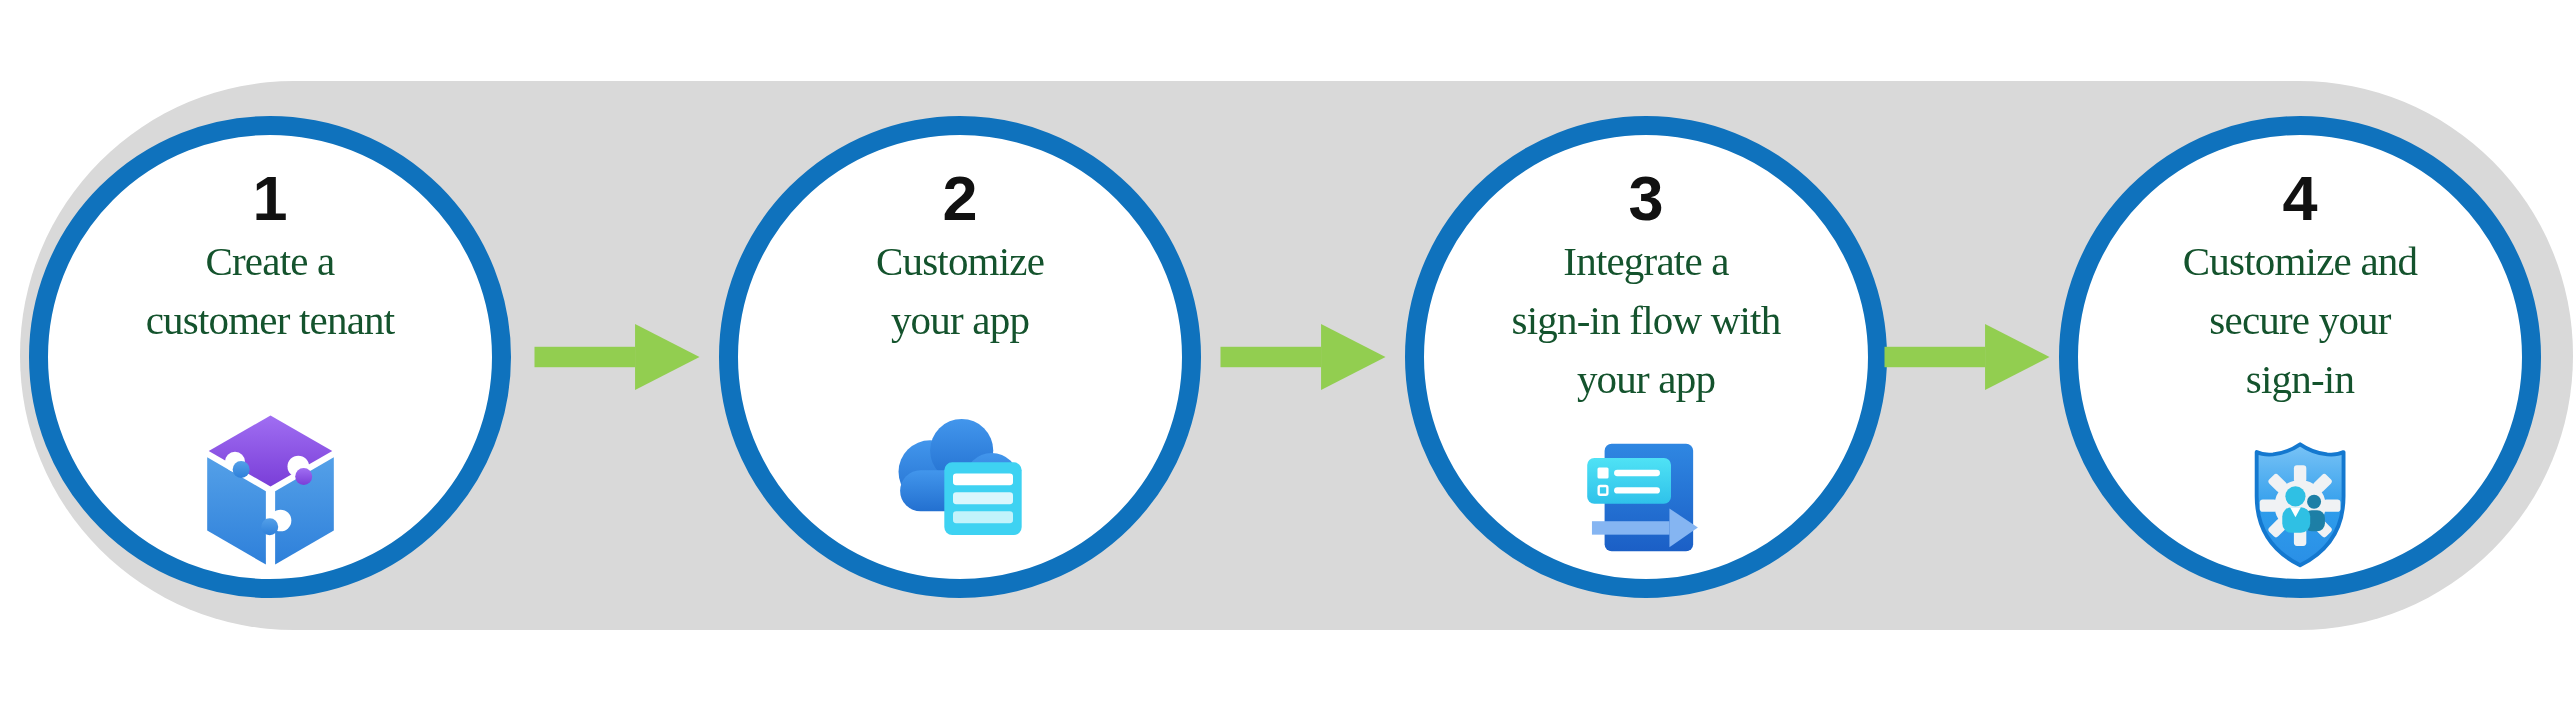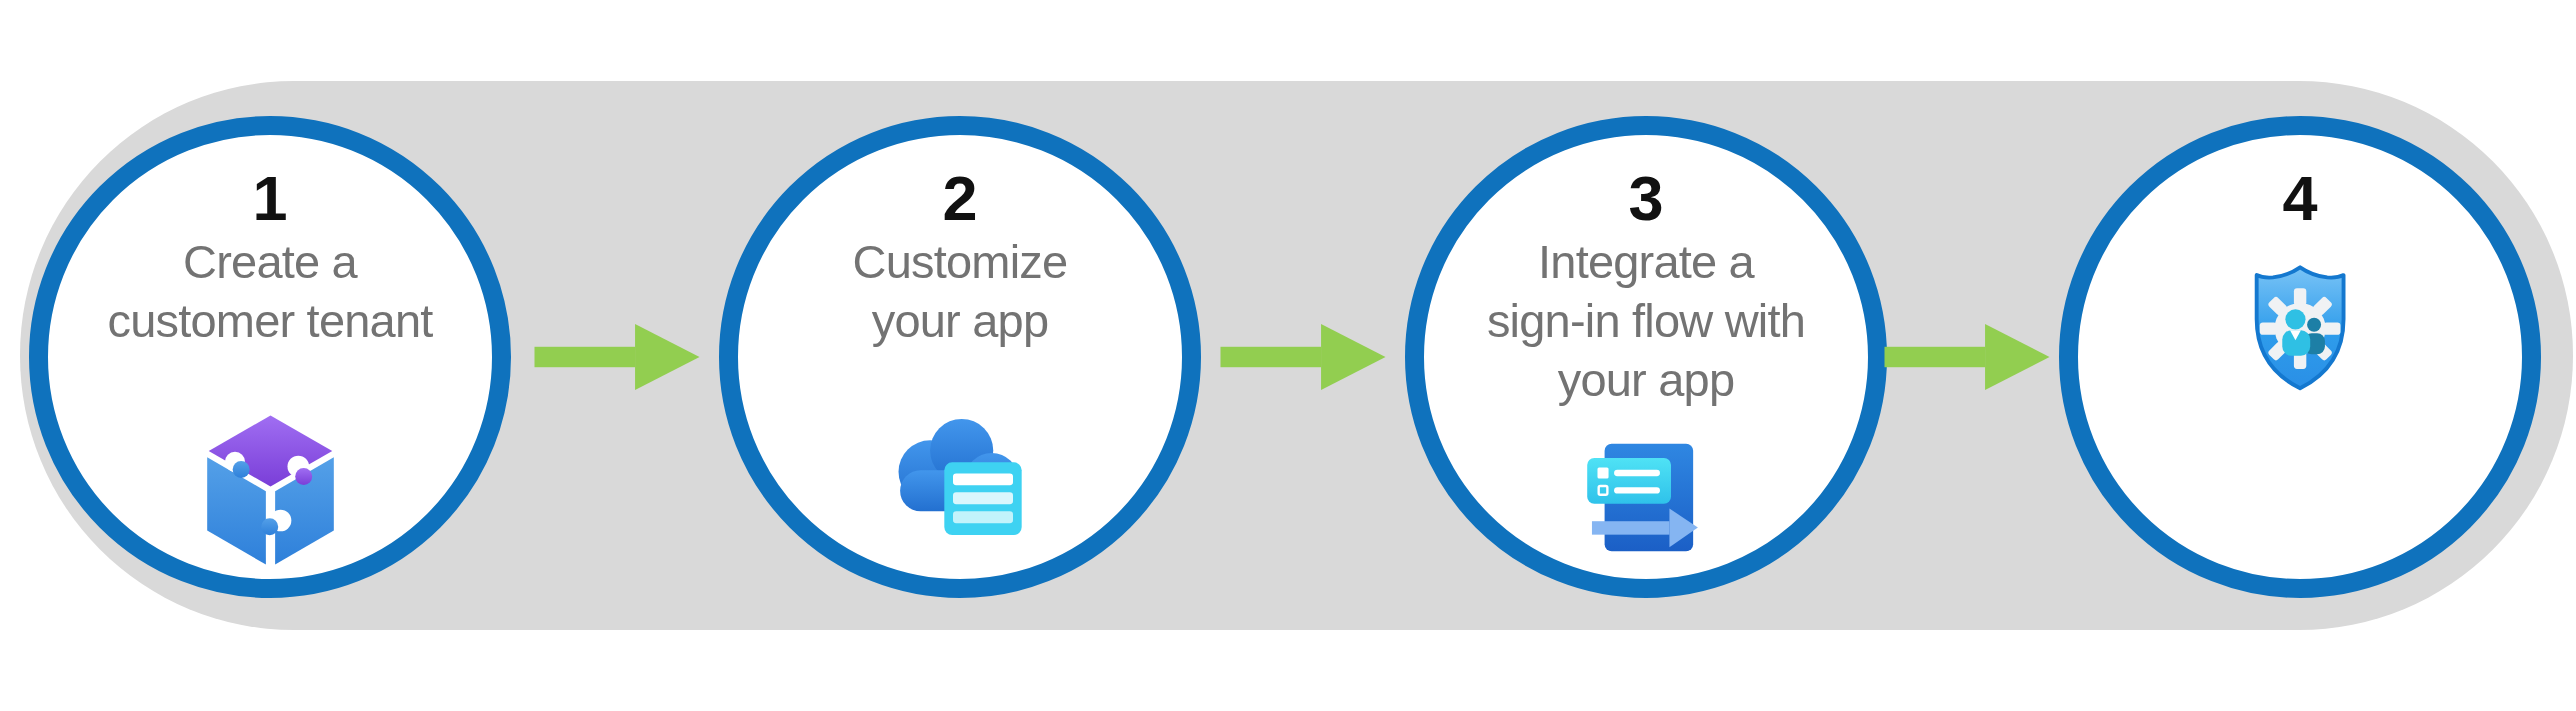--- a/index.html
+++ b/index.html
@@ -18,22 +18,23 @@
     padding-top:28.5px;text-align:center;
   }
   .step.s1{left:29px;}
   .step.s2{left:719px;}
   .step.s3{left:1405px;}
   .step.s4{left:2059px;}
   .num{
     font-size:63px;font-weight:700;line-height:68px;color:#111111;
   }
   .label{
-    font-size:47px;line-height:59px;color:#737373;letter-spacing:-0.8px;
+    font-size:41px;line-height:59px;color:#14532d;letter-spacing:-0.8px;
     white-space:pre-line;
+    font-family:Liberation Serif, serif;
   }
   .icon-wrap{display:flex;justify-content:center;}
   .s1 .icon-wrap{margin-top:60px;}
   .s2 .icon-wrap{margin-top:65px;}
   .s3 .icon-wrap{margin-top:30px;}
   .s4 .icon-wrap{margin-top:33px;}
   .arrow{
     position:absolute;top:324px;width:166px;height:66px;
   }
   .arrow.a1{left:534px;}
@@ -132,20 +133,23 @@
       <rect x="13" y="36" width="14" height="14" rx="2" fill="#ffffff"></rect>
       <rect x="34" y="39" width="58" height="8" rx="4" fill="#ffffff"></rect>
       <rect x="14.5" y="59.5" width="11" height="11" rx="2" fill="none" stroke="#ffffff" stroke-width="3"></rect>
       <rect x="34" y="61" width="58" height="8" rx="4" fill="#ffffff"></rect>
     </svg>
   </div>
 </div>
 
 <div class="step s4">
   <div class="num">4</div>
+  <div class="label">Customize and
+secure your
+sign-in</div>
   <div class="icon-wrap">
     <svg width="99" height="128" viewBox="0 0 125 165">
       <defs>
         <linearGradient id="shieldG" x1="0" y1="0" x2="0" y2="1">
           <stop offset="0" stop-color="#79c3f6"></stop>
             <stop offset="0.55" stop-color="#2e9ceb"></stop>
             <stop offset="1" stop-color="#2a8fe6"></stop>
         </linearGradient>
       </defs>
 

